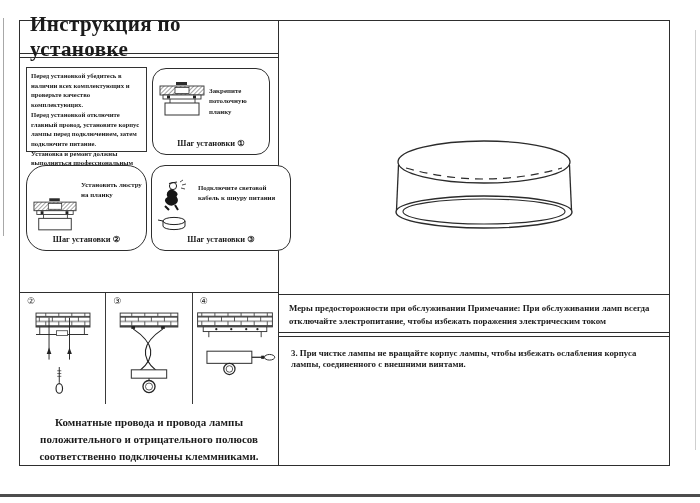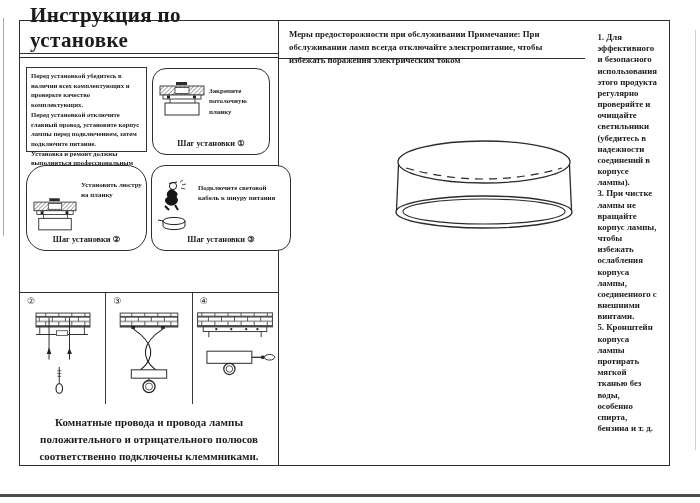--- a/index.html
+++ b/index.html
@@ -18,24 +18,24 @@
   .edge-bottom{position:absolute;left:0;top:494px;width:700px;height:3px;background:#4d4d4d;}
   .edge-left{position:absolute;left:3px;top:18px;width:1px;height:218px;background:#a8a8a8;}
   .edge-right{position:absolute;left:695px;top:30px;width:1px;height:420px;background:#cfcfcf;}
 
   .frame{
     position:absolute;left:19px;top:20px;width:651px;height:446px;
     border:1.5px solid #2e2e2e;background:#fff;
     display:flex;box-sizing:border-box;
   }
   .col-left{width:259px;min-width:259px;border-right:1.3px solid #2e2e2e;display:flex;flex-direction:column;box-sizing:border-box;}
-  .col-right{flex:1;display:flex;box-sizing:border-box;}
-
-  
-  .title-box{height:33px;border-bottom:1.2px solid #2e2e2e;display:flex;align-items:flex-end;padding-left:10px;box-sizing:border-box;}
+  .col-right{flex:1;display:flex;flex-direction:column;box-sizing:border-box;}
+
+  
+  .title-box{height:33px;border-bottom:1.2px solid #2e2e2e;display:flex;align-items:center;padding-left:10px;box-sizing:border-box;}
   .title-box h1{margin:0;font-size:21px;font-weight:600;letter-spacing:.4px;}
   .title-gap{height:3px;border-bottom:1px solid #2e2e2e;}
 
   
   .steps-area{position:relative;height:236px;border-bottom:1.3px solid #2e2e2e;box-sizing:border-box;}
   .intro-box{
     position:absolute;left:6px;top:9px;width:121px;height:85px;
     border:1px solid #333;padding:3px 4px;box-sizing:border-box;
     font-size:6.7px;line-height:1.45;font-weight:600;
   }
@@ -238,20 +238,18 @@
             <ellipse cx="205" cy="191" rx="88" ry="16" stroke-width="1.4"></ellipse>
             <ellipse cx="205" cy="190.5" rx="81" ry="12.5" stroke-width="1.1"></ellipse>
           </g>
         </svg>
       </div>
 
       <div class="warning">Меры предосторожности при обслуживании Примечание: При обслуживании ламп всегда отключайте электропитание, чтобы избежать поражения электрическим током</div>
       <div class="warn-gap"></div>
 
       <div class="list">
-        <p>1. Для эффективного и безопасного использования этого продукта регулярно проверяйте и очищайте светильники (убедитесь в надежности соединений в корпусе лампы).</p>
         <p>3. При чистке лампы не вращайте корпус лампы, чтобы избежать ослабления корпуса лампы, соединенного с внешними винтами.</p>
-        <p>5. Кронштейн корпуса лампы протирать мягкой тканью без воды, особенно спирта, бензина и т. д.</p>
       </div>
     </div>
 
   </div>
 </div>
 
 </body></html>

